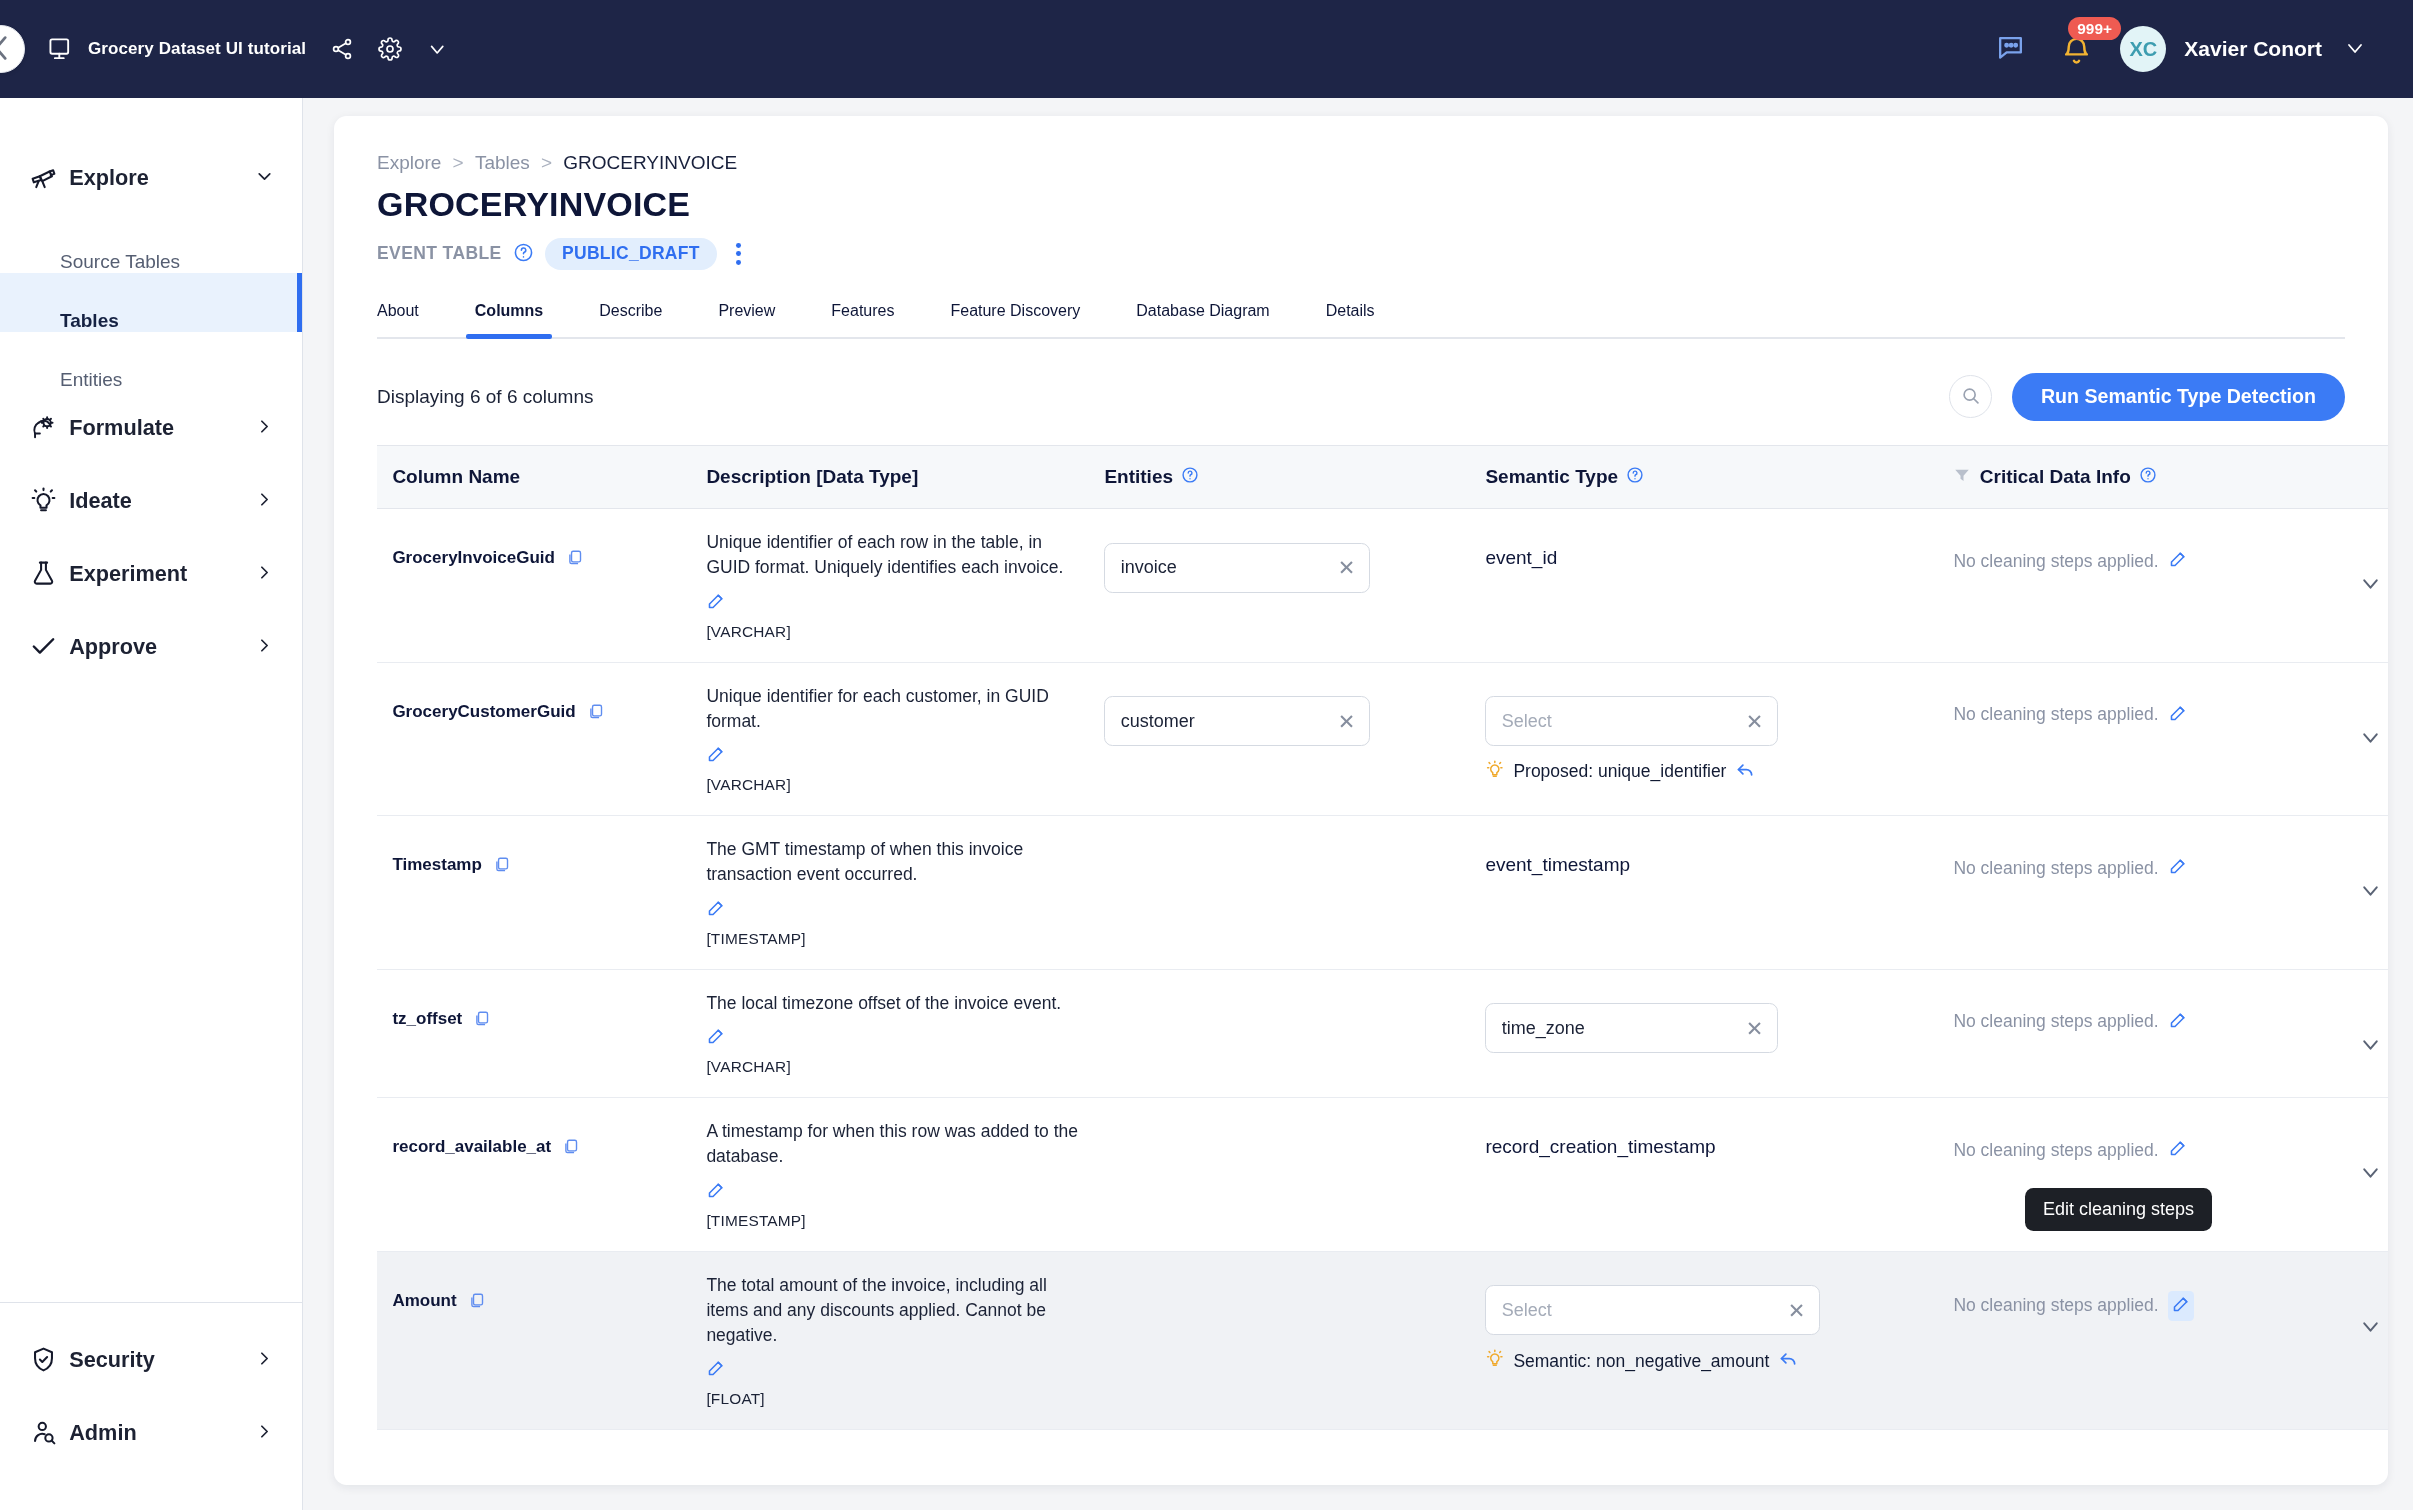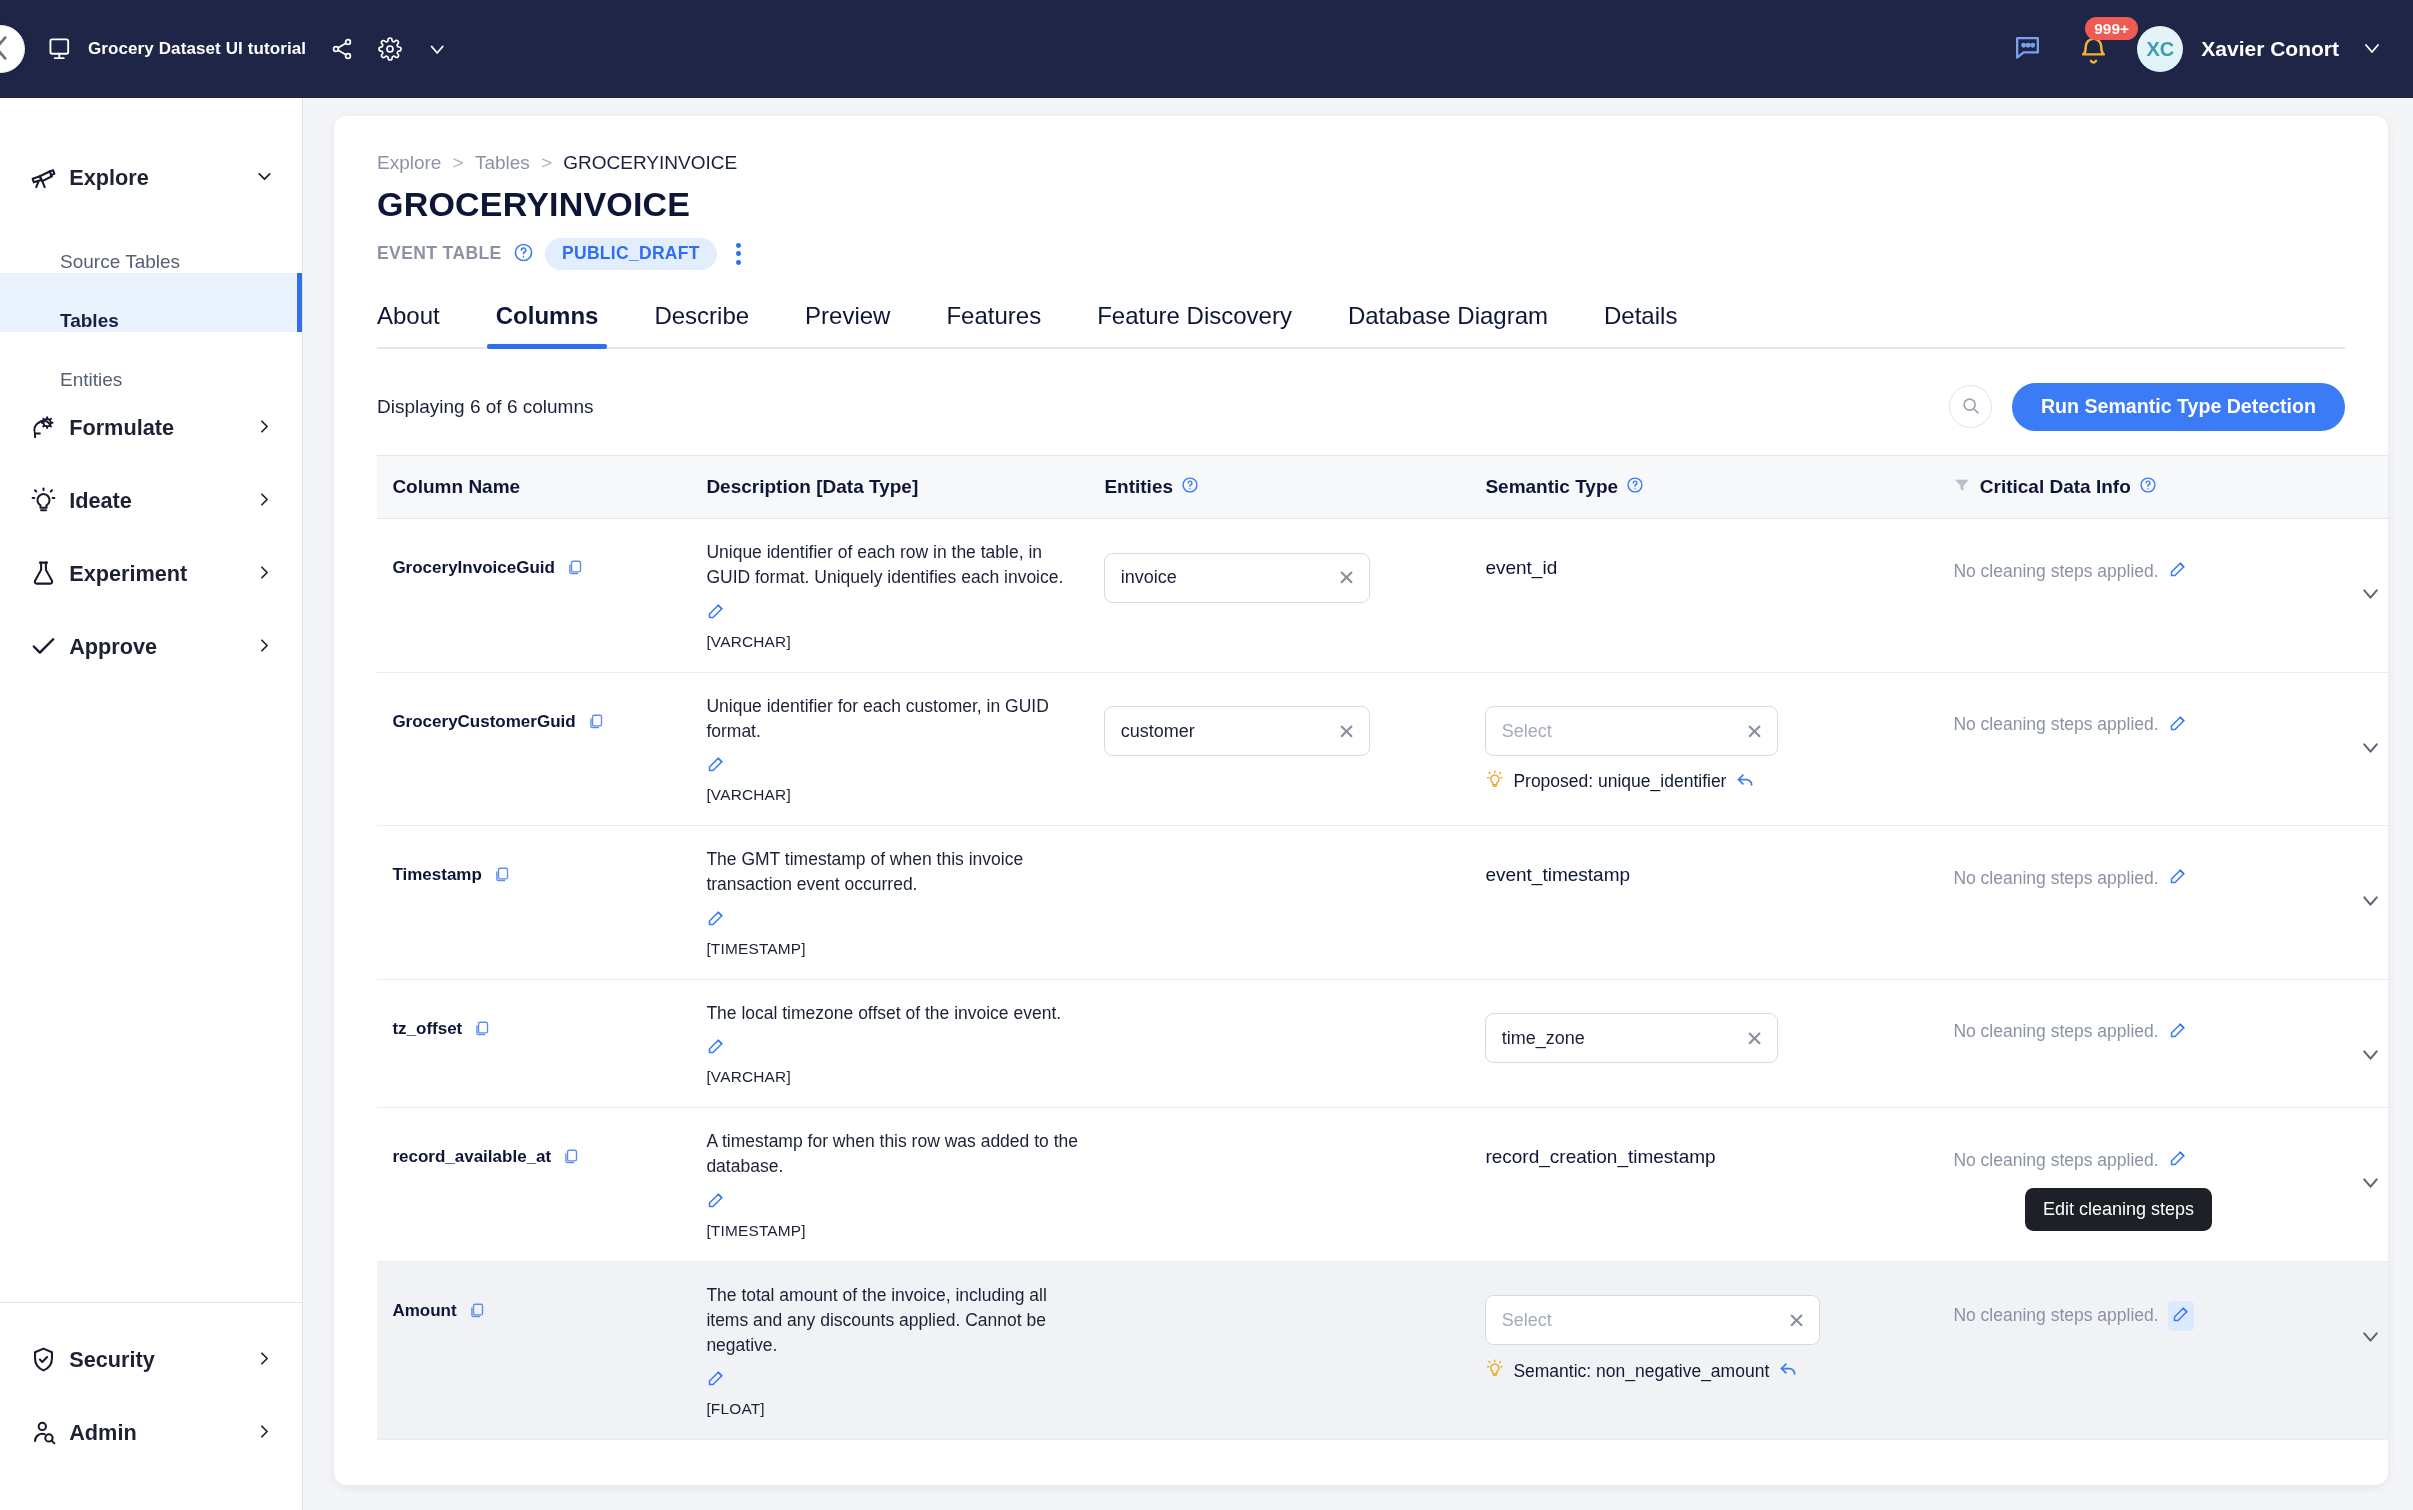--- a/index.html
+++ b/index.html
@@ -36,21 +36,21 @@
     box-shadow: 0 1.4px 4.2px rgba(0,0,0,0.10);
     z-index: 5;
   }
   .monitor-icon { margin-right: 15.4px; display: flex; align-items: center; }
   .proj-title {
     color: #ffffff; font-size: 17px; font-weight: 700; letter-spacing: 0.1px;
   }
   .nav-icon { margin-left: 24px; display: flex; align-items: center; cursor: pointer; }
   .topbar-right {
     position: absolute; right: 0; top: 0; height: 98px;
-    display: flex; align-items: center; padding-right: 29px; gap: 0;
+    display: flex; align-items: center; padding-right: 46px; gap: 0;
   }
   .chat-icon { margin-right: 35px; }
   .bell-wrap { position: relative; margin-right: 28px; }
   .badge {
     position: absolute; top: -15.4px; left: 7px;
     background: #ef5b52; color: #fff; font-size: 15.4px; font-weight: 700;
     border-radius: 17px; padding: 3.5px 9px; line-height: 1;
   }
   .avatar {
     width: 46px; height: 46px; border-radius: 50%; background: #e2f4f7;
@@ -113,21 +113,21 @@
     padding: 5.6px 17px; border-radius: 17px; letter-spacing: 0.3px;
   }
   .kebab { display:flex; flex-direction:column; gap:3.5px; padding: 4.2px 8.4px; cursor:pointer; }
   .kebab i { width: 4.9px; height: 4.9px; border-radius: 50%; background: #2f6ef0; display:block; }
 
   .tabs {
     margin-top: 32px; display: flex; gap: 0;
     border-bottom: 2.1px solid #e3e6ec;
   }
   .tab {
-    font-size: 24px; color: #0e1638; font-weight: 500;
+    font-size: 16px; color: #0e1638; font-weight: 500;
     padding: 0 28px 17px 28px; cursor: pointer; position: relative;
   }
   .tab:first-child { padding-left: 0; }
   .tab.active { font-weight: 700; }
   .tab.active::after {
     content: ""; position: absolute; left: 19.6px; right: 19.6px; bottom: -2.1px;
     height: 4.9px; background: #2f6ef0; border-radius: 2.1px;
   }
   .tab:first-child.active::after { left: 0; right: 28px; }
 

